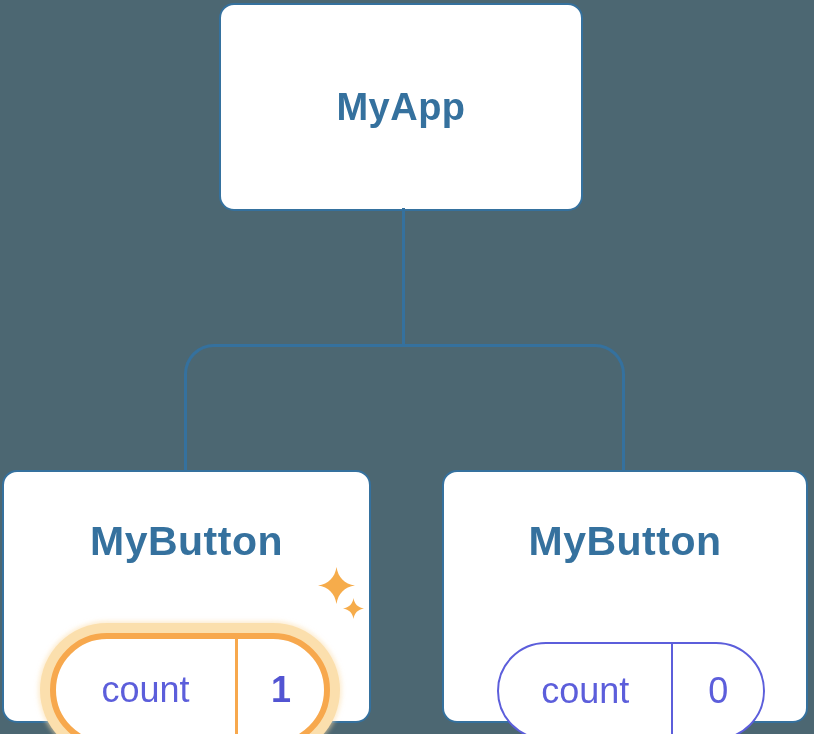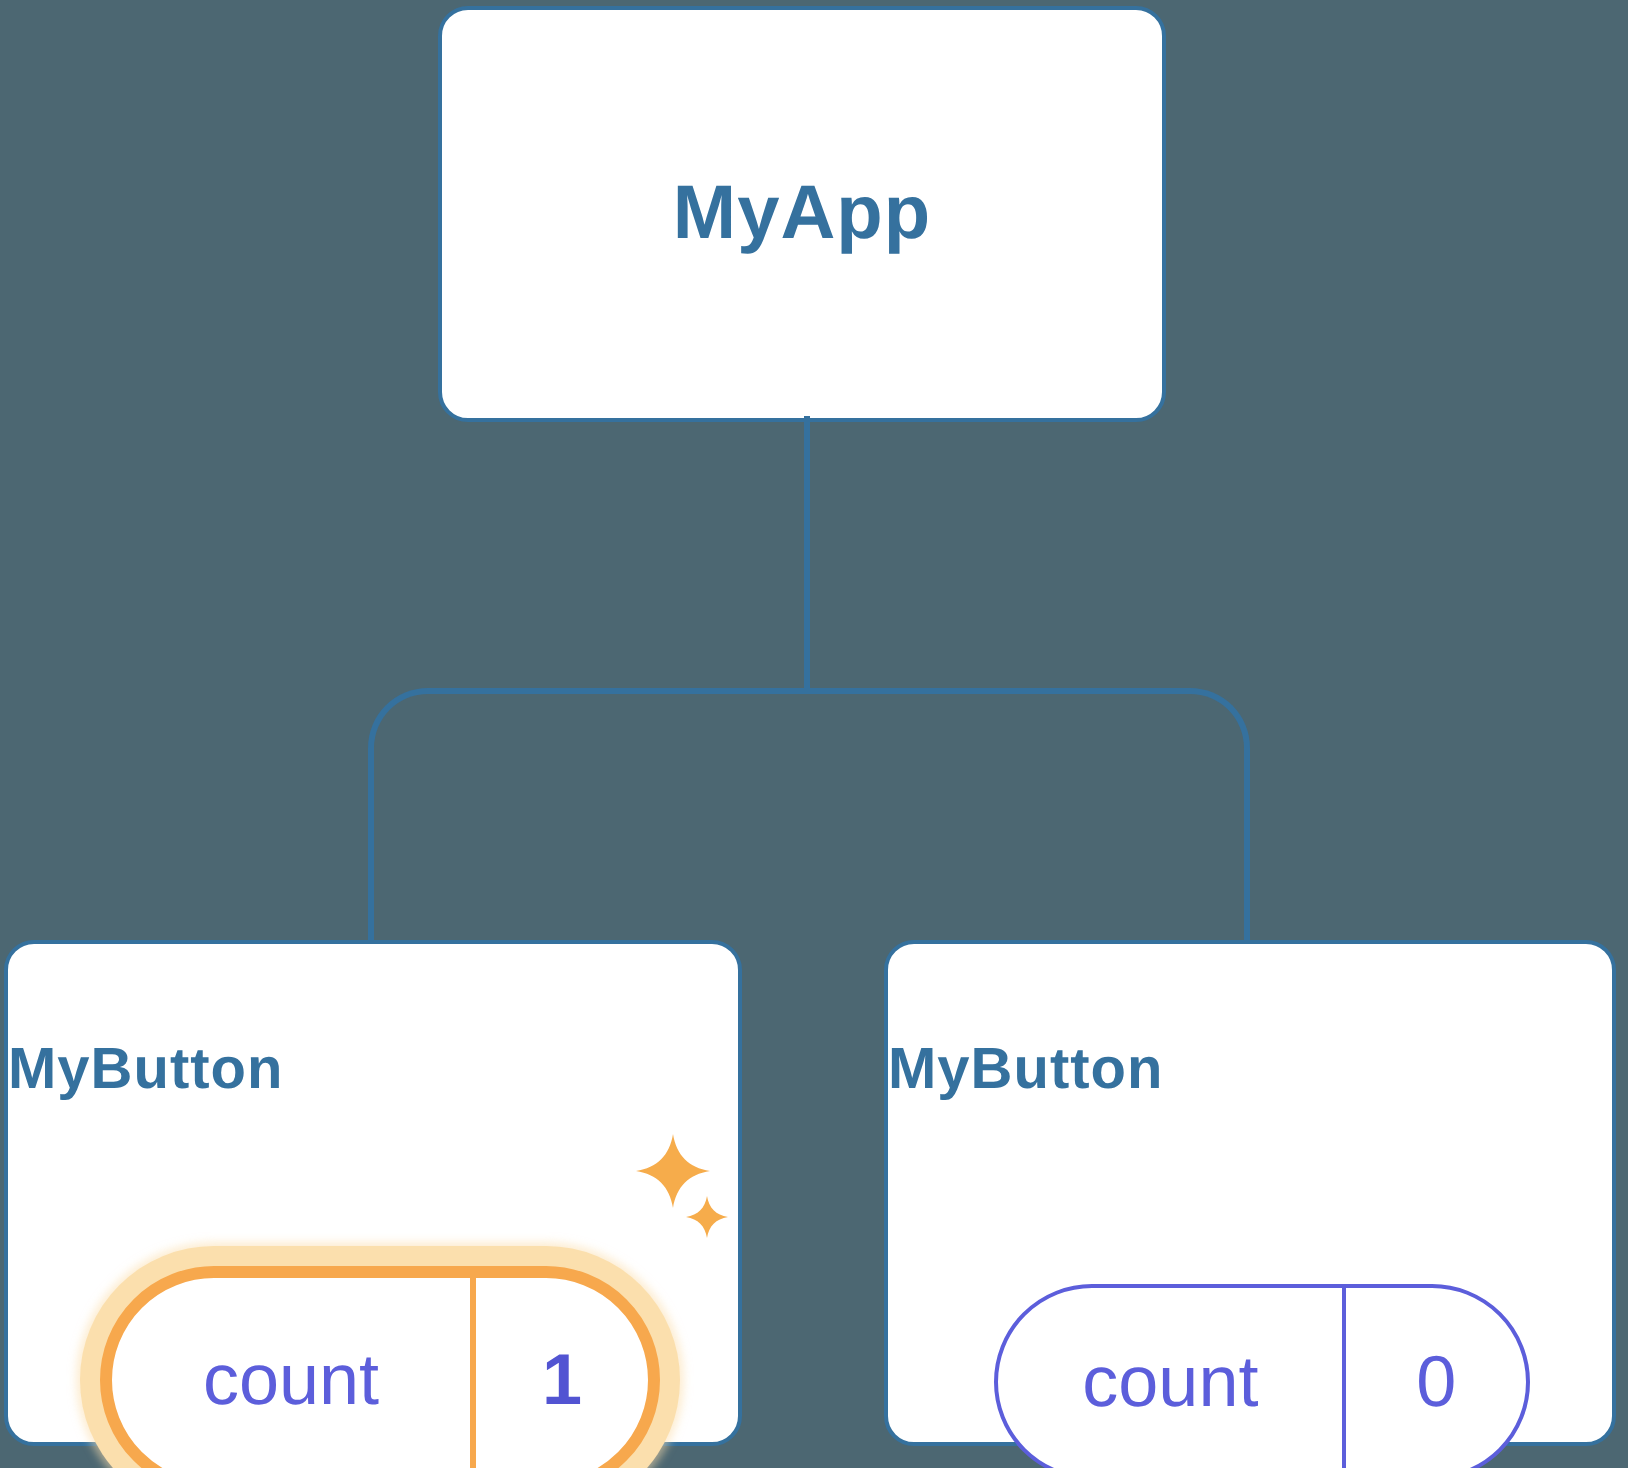--- a/index.html
+++ b/index.html
@@ -34,21 +34,21 @@
   .node-child-left{left:2px;top:470px;width:369px;height:253px;}
   .node-child-right{left:442px;top:470px;width:366px;height:253px;}
 
   .node-title{
     color:var(--node-stroke);
     font-size:38px;font-weight:700;letter-spacing:.5px;
     line-height:1;
   }
   .child-title{
     position:absolute;left:0;top:49px;width:100%;
-    text-align:left;font-size:29px;
+    text-align:center;font-size:41px;
   }
 
   
   .connector-v{
     position:absolute;left:402px;top:208px;width:3px;height:138px;
     background:var(--node-stroke);
   }
   .bracket{
     position:absolute;left:184px;top:344px;width:441px;height:127px;
     border:3px solid var(--node-stroke);

